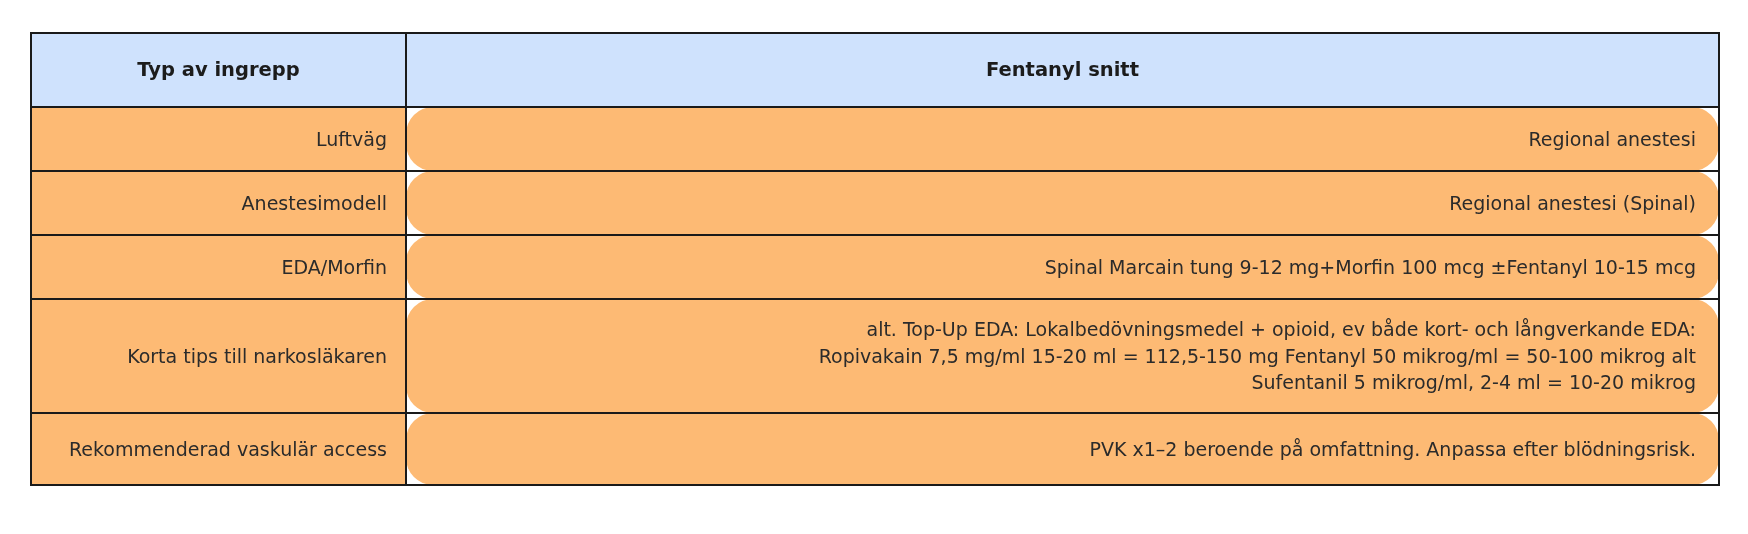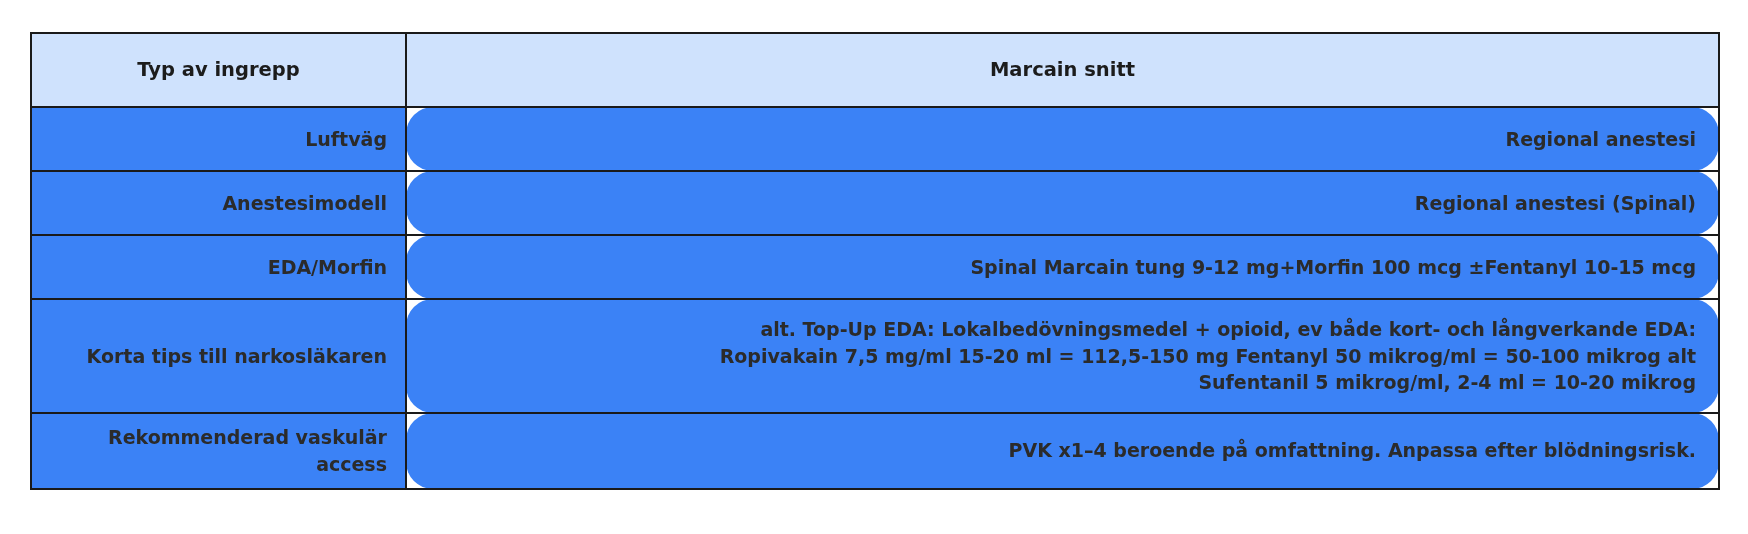--- a/index.html
+++ b/index.html
@@ -40,23 +40,23 @@
   }
   table.proc-table thead th {
     background: #cfe2fd;
     color: #1c1c1c;
     font-weight: bold;
     text-align: center;
     height: 52px;
     font-size: 19.5px;
   }
   table.proc-table tbody td {
-    background: #3b82f6;
+    background: #fdba74;
     color: #2b2b2b;
-    font-weight: bold;
+    font-weight: normal;
   }
   table.proc-table tbody td.label-cell {
     text-align: right;
     padding-right: 18px;
   }
   table.proc-table tbody td.value-cell {
     text-align: right;
     padding-right: 22px;
     border-radius: 27px;
   }
@@ -73,21 +73,21 @@
 
 <div class="page">
   <table class="proc-table">
     <colgroup>
       <col class="col-label">
       <col class="col-value">
     </colgroup>
     <thead>
       <tr>
         <th>Typ av ingrepp</th>
-        <th>Marcain snitt</th>
+        <th>Fentanyl snitt</th>
       </tr>
     </thead>
     <tbody>
       <tr class="row-airway">
         <td class="label-cell">Luftväg</td>
         <td class="value-cell">
           <span class="value-line">Regional anestesi</span>
         </td>
       </tr>
       <tr class="row-model">
@@ -106,18 +106,18 @@
         <td class="label-cell">Korta tips till narkosläkaren</td>
         <td class="value-cell">
           <span class="value-line">alt. Top-Up EDA: Lokalbedövningsmedel + opioid, ev både kort- och långverkande EDA:</span>
           <span class="value-line">Ropivakain 7,5 mg/ml 15-20 ml = 112,5-150 mg Fentanyl 50 mikrog/ml = 50-100 mikrog alt</span>
           <span class="value-line">Sufentanil 5 mikrog/ml, 2-4 ml = 10-20 mikrog</span>
         </td>
       </tr>
       <tr class="row-access">
         <td class="label-cell">Rekommenderad vaskulär access</td>
         <td class="value-cell">
-          <span class="value-line">PVK x1–4 beroende på omfattning. Anpassa efter blödningsrisk.</span>
+          <span class="value-line">PVK x1–2 beroende på omfattning. Anpassa efter blödningsrisk.</span>
         </td>
       </tr>
     </tbody>
   </table>
 </div>
 
 </body></html>

